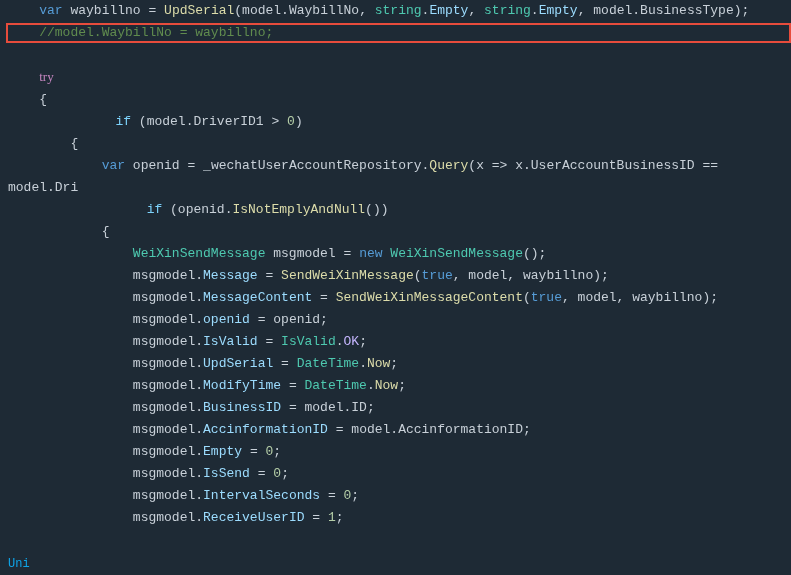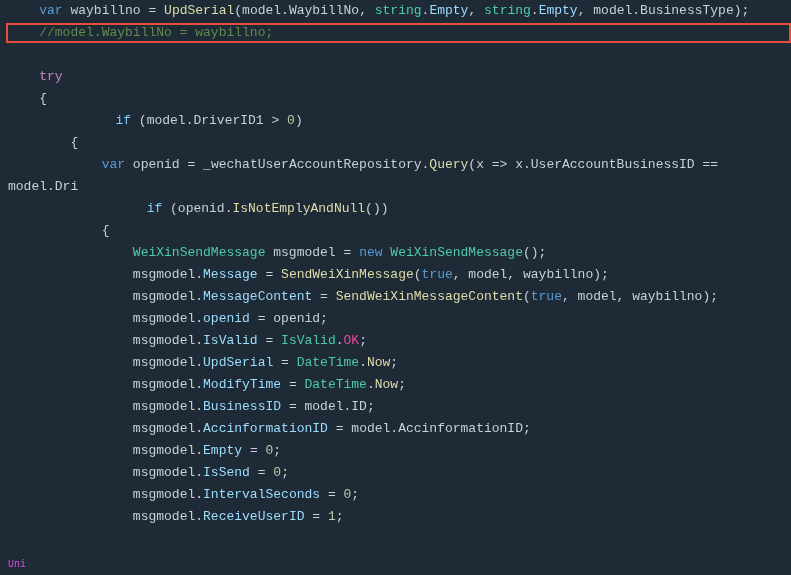--- a/index.html
+++ b/index.html
@@ -23,23 +23,23 @@
       height: 575px;
       background-color: #1e2a35;
       padding: 0;
       overflow: hidden;
       position: relative;
     }
 
     .kw-var { color: #569cd6; }
     .kw-new { color: #569cd6; }
     .kw-if { color: #7dd3fc; margin-left: 45px; }
-    .kw-try { color: #c586c0; }
+    .kw-try { color: #c586c0; font-family: Liberation Serif, serif; }
     .kw-true { color: #569cd6; }
-    .kw-ok { color: #ec4899; text-align: center; }
+    .kw-ok { color: #c4b5fd; text-align: center; }
     .kw-datetime { color: #4ec9b0; }
     .kw-now { color: #dcdcaa; font-family: Liberation Mono, monospace; }
     .kw-isvalid { color: #4ec9b0; }
     .kw-zero { color: #b5cea8; }
     .kw-one { color: #b5cea8; }
 
     .comment { color: #608b4e; }
     .method { color: #dcdcaa; }
     .property { color: #9cdcfe; }
     .normal { color: #c8d0d8; }
@@ -204,15 +204,15 @@
 
   <div class="code-line-wrapper">
     <span>
       &nbsp;&nbsp;&nbsp;&nbsp;&nbsp;&nbsp;&nbsp;&nbsp;&nbsp;&nbsp;&nbsp;&nbsp;&nbsp;&nbsp;&nbsp;&nbsp;<span class="normal">msgmodel</span><span class="operator">.</span><span class="property">ReceiveUserID</span> <span class="operator">=</span> <span class="kw-one">1</span><span class="normal">;</span>
     </span>
   </div>
 
   <div class="code-line-wrapper">&nbsp;</div>
 
   <div style="position: absolute; bottom: 0; left: 0; right: 0; height: 22px; background-color: #1e2a35; display: flex; align-items: center; padding-left: 8px;">
-    <span style="color: #d946ef; font-size: 10px;">Uni</span>
+    <span style="color: #0ea5e9; font-size: 12px;">Uni</span>
   </div>
 </div>
 
 </body></html>

